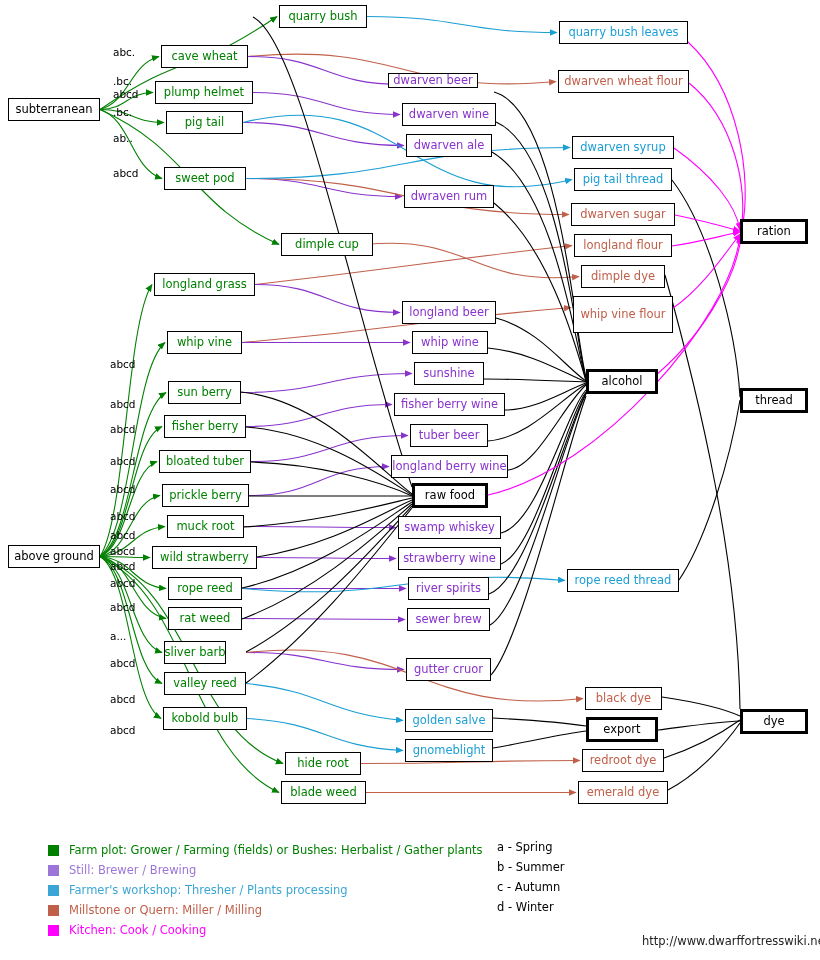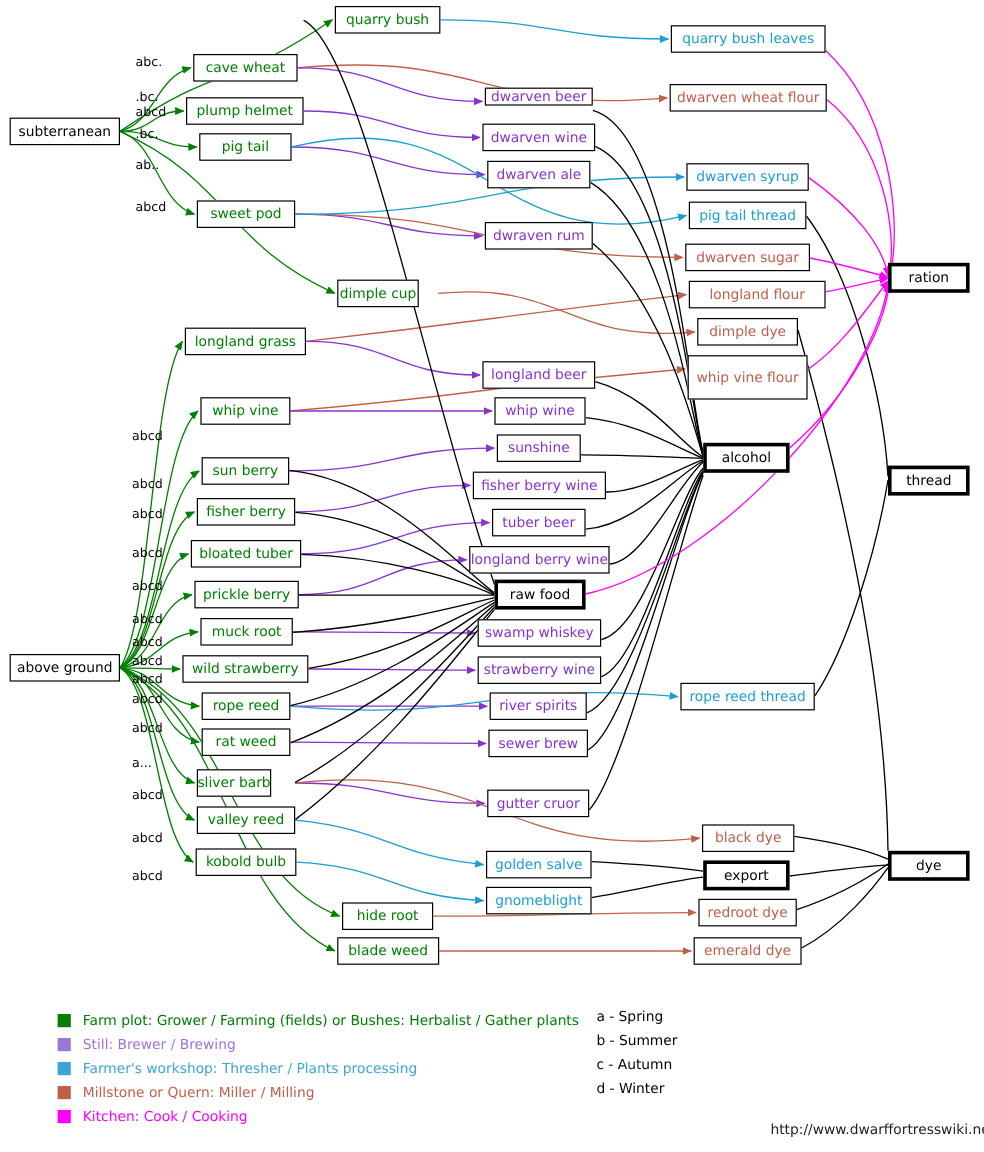--- a/index.html
+++ b/index.html
@@ -178,21 +178,21 @@
       </div>
       <div class="node green" style="left: 155px; top: 81px; width: 98px; height: 23px;">
         <span>plump helmet</span>
       </div>
       <div class="node green" style="left: 166px; top: 111px; width: 77px; height: 23px;">
         <span>pig tail</span>
       </div>
       <div class="node green" style="left: 164px; top: 167px; width: 82px; height: 23px;">
         <span>sweet pod</span>
       </div>
-      <div class="node green" style="left: 281px; top: 233px; width: 68px; height: 23px;">
+      <div class="node green" style="left: 281px; top: 233px; width: 92px; height: 23px;">
         <span>dimple cup</span>
       </div>
       <div class="node green" style="left: 154px; top: 273px; width: 101px; height: 23px;">
         <span>longland grass</span>
       </div>
       <div class="node green" style="left: 167px; top: 331px; width: 75px; height: 23px;">
         <span>whip vine</span>
       </div>
       <div class="node green" style="left: 168px; top: 381px; width: 73px; height: 23px;">
         <span>sun berry</span>
@@ -228,21 +228,21 @@
         <span>kobold bulb</span>
       </div>
       <div class="node green" style="left: 285px; top: 752px; width: 76px; height: 23px;">
         <span>hide root</span>
       </div>
       <div class="node green" style="left: 281px; top: 781px; width: 85px; height: 23px;">
         <span>blade weed</span>
       </div>
     </div>
   <div id="products-layer">
-      <div class="node purple" style="left: 404px; top: 73px; width: 90px; height: 15px;">
+      <div class="node purple" style="left: 388px; top: 73px; width: 90px; height: 15px;">
         <span>dwarven beer</span>
       </div>
       <div class="node purple" style="left: 402px; top: 103px; width: 94px; height: 23px;">
         <span>dwarven wine</span>
       </div>
       <div class="node purple" style="left: 406px; top: 134px; width: 86px; height: 23px;">
         <span>dwarven ale</span>
       </div>
       <div class="node purple" style="left: 404px; top: 185px; width: 90px; height: 23px;">
         <span>dwraven rum</span>
@@ -288,21 +288,21 @@
       </div>
       <div class="node cyan" style="left: 572px; top: 136px; width: 102px; height: 23px;">
         <span>dwarven syrup</span>
       </div>
       <div class="node cyan" style="left: 574px; top: 168px; width: 98px; height: 23px;">
         <span>pig tail thread</span>
       </div>
       <div class="node rust" style="left: 571px; top: 203px; width: 104px; height: 23px;">
         <span>dwarven sugar</span>
       </div>
-      <div class="node rust" style="left: 574px; top: 234px; width: 114px; height: 23px;">
+      <div class="node rust" style="left: 574px; top: 234px; width: 98px; height: 23px;">
         <span>longland flour</span>
       </div>
       <div class="node rust" style="left: 581px; top: 265px; width: 84px; height: 23px;">
         <span>dimple dye</span>
       </div>
       <div class="node rust" style="left: 573px; top: 296px; width: 100px; height: 37px;">
         <span>whip vine flour</span>
       </div>
       <div class="node cyan" style="left: 567px; top: 569px; width: 112px; height: 23px;">
         <span>rope reed thread</span>

